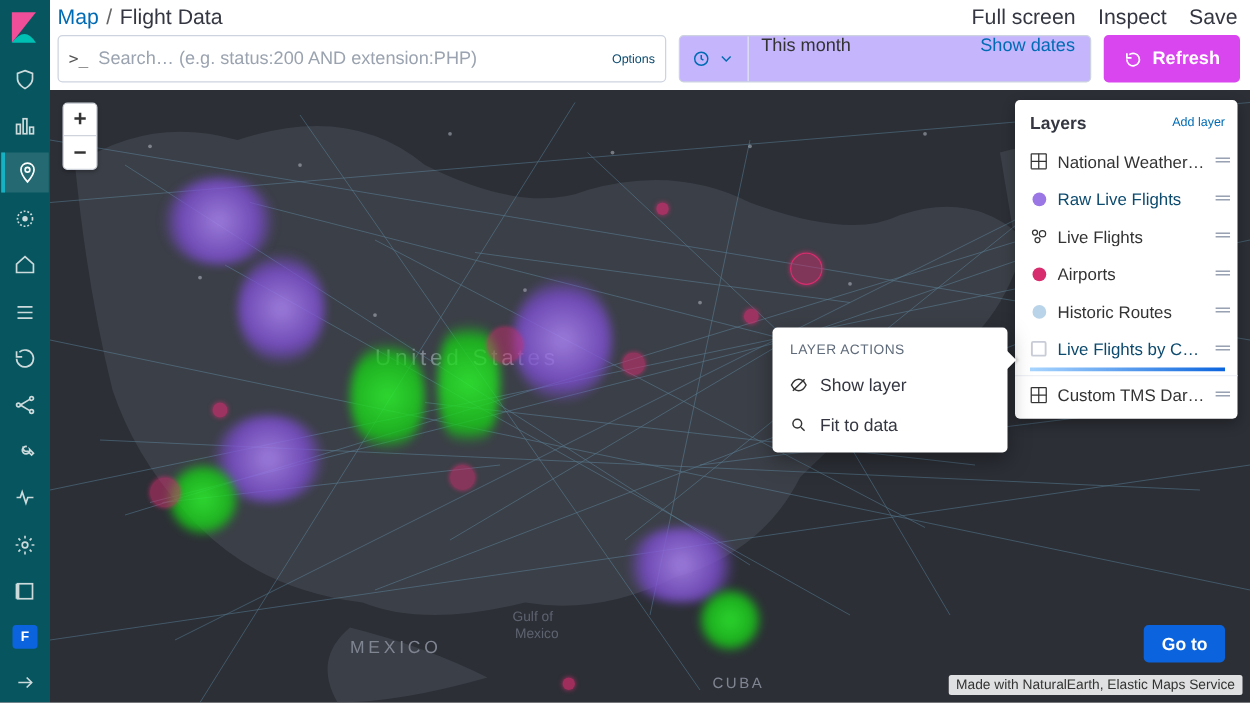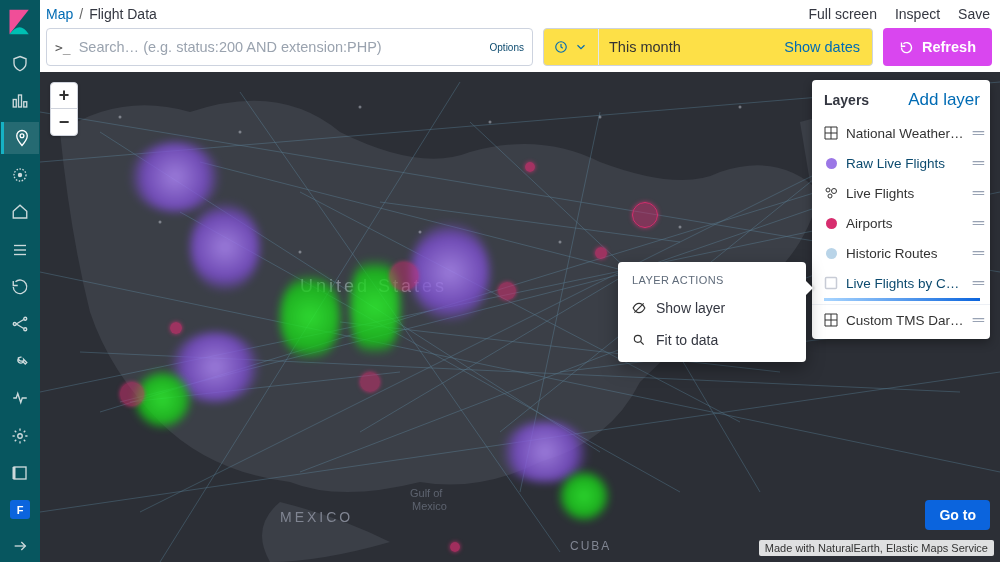--- a/index.html
+++ b/index.html
@@ -56,21 +56,21 @@
   }
 
   
   .main { flex:1; display:flex; flex-direction:column; position:relative; }
 
   
   .top-row1 {
     display:flex; align-items:center; justify-content:space-between;
     padding: 4px 10px 2px 6px;
     height: 26px;
-    font-size:14px;
+    font-size:17px;
   }
   .breadcrumb { display:flex; align-items:center; gap:6px; }
   .breadcrumb a { color:#006bb4; text-decoration:none; }
   .breadcrumb .sep { color:#666; }
   .breadcrumb .current { color:#343741; }
   .top-actions { display:flex; align-items:center; gap:18px; }
   .top-actions span { cursor:pointer; }
 
   .top-row2 {
     display:flex; align-items:stretch; gap:10px;
@@ -86,23 +86,23 @@
   }
   .searchbar .prompt-icon { color:#555; margin-right:8px; font-family:monospace; font-size:13px; }
   .searchbar input {
     flex:1; border:none; outline:none; font-size:14.5px; color:#333;
     background:transparent;
   }
   .searchbar input::placeholder { color:#9aa3af; }
   .searchbar .options { color:#0c4a6e; font-weight:400; font-size:10px; cursor:pointer; }
 
   .time-picker {
-    display:flex; align-items:center;
+    display:flex; 
     border:1px solid #cdd3df; border-radius:4px;
-    background:#fde047;
+    background:#c4b5fd;
     padding:0;
     overflow:hidden;
     min-width:330px;
   }
   .time-picker .quick {
     display:flex; align-items:center; gap:6px;
     padding:0 10px;
     border-right:1px solid #e1e6ef;
     color:#006bb4;
     height:100%;
@@ -153,21 +153,21 @@
     background:#fff;
     border-radius:4px;
     box-shadow:0 4px 10px rgba(0,0,0,0.3);
     padding-bottom:4px;
   }
   .layers-panel .header {
     display:flex; justify-content:space-between; align-items:center;
     padding:10px 10px 8px 12px;
   }
   .layers-panel .header .title { font-weight:700; font-size:14px; }
-  .layers-panel .header .add { color:#006bb4; font-size:17px; cursor:pointer; }
+  .layers-panel .header .add { color:#006bb4; font-size:10px; cursor:pointer; }
   .layers-panel .layer-row {
     display:flex; align-items:center; 
     padding:6px 8px 6px 12px;
     gap:8px; cursor:pointer;
     position:relative;
   }
   .layers-panel .layer-row .sym {
     width:14px; height:14px; flex-shrink:0;
     display:flex; align-items:center; justify-content:center;
   }
@@ -210,21 +210,21 @@
   .actions-popover .arrow {
     position:absolute; right:-7px; top:18px;
     width:0; height:0;
     border-top:8px solid transparent;
     border-bottom:8px solid transparent;
     border-left:8px solid #fff;
     filter: drop-shadow(2px 0 1px rgba(0,0,0,0.15));
   }
 
   .goto-btn {
-    position:absolute; bottom:32px; right:10px;
+    position:absolute; bottom:32px; right:20px;
     background:#0b64dd; color:#fff;
     padding:7px 14px; border-radius:4px;
     font-weight:600; font-size:14px;
     cursor:pointer;
   }
   .attribution {
     position:absolute; bottom:6px; right:6px;
     font-size:11px; color:#333;
     background:rgba(255,255,255,0.85);
     padding:2px 6px; border-radius:2px;

